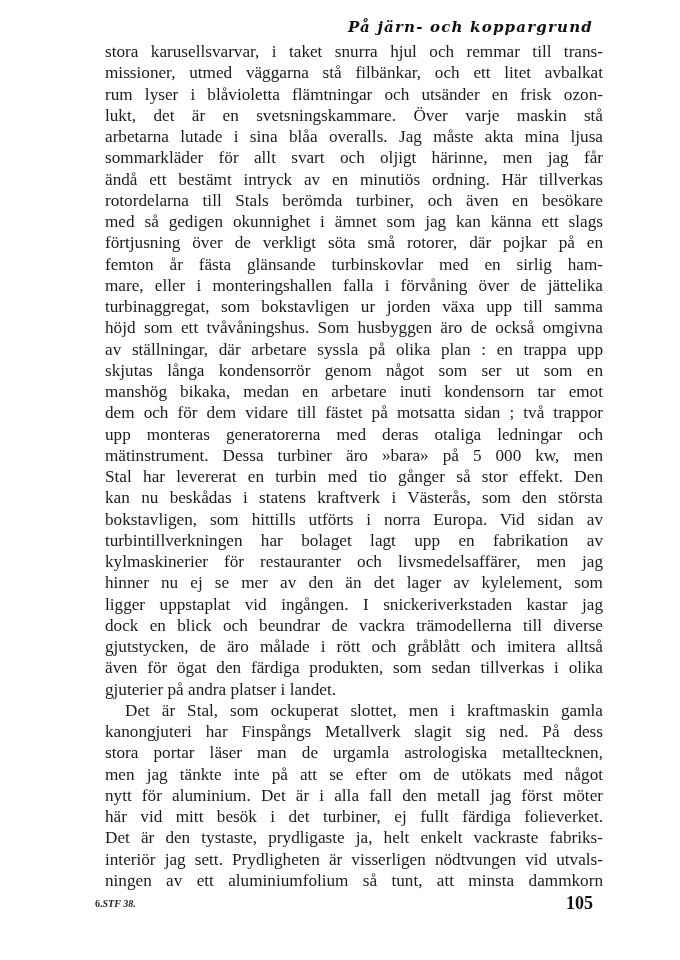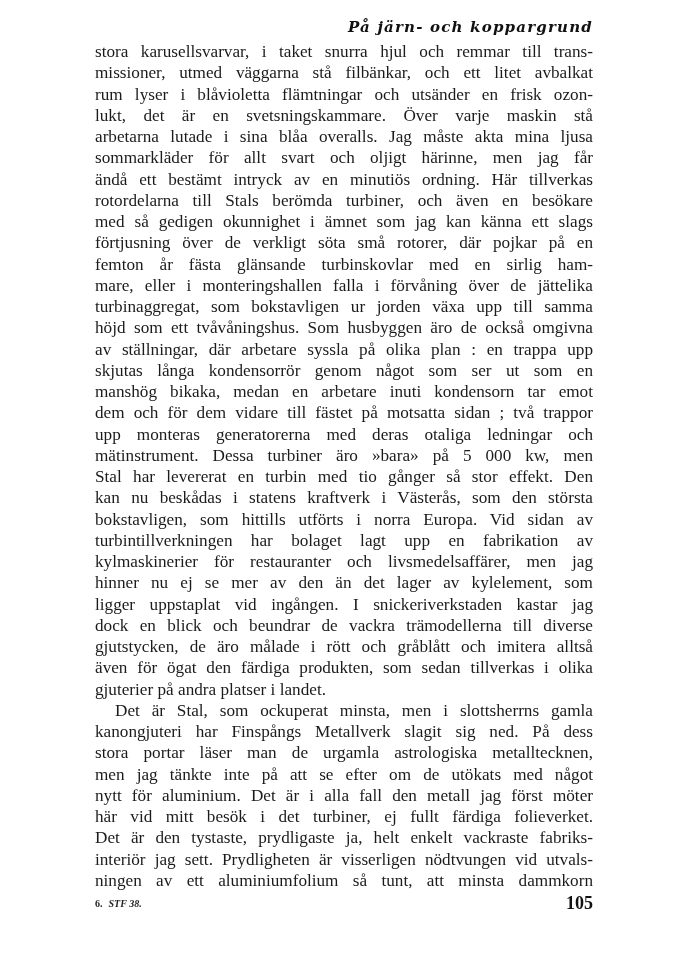--- a/index.html
+++ b/index.html
@@ -4,35 +4,35 @@
 <style>
   html, body { margin: 0; padding: 0; background: #ffffff; }
   body { width: 680px; height: 960px; position: relative; overflow: hidden; color: #1a1a1a; }
   .page { position: absolute; left: 0; top: 0; width: 680px; height: 960px; background: #fff; border-radius: 28px; }
   .running-head {
     position: absolute; right: 87px; top: 18px;
     font-family: "DejaVu Serif", serif; font-style: italic; font-weight: bold;
     font-size: 15px; letter-spacing: 1.2px; color: #111;
   }
   .body-text {
-    position: absolute; left: 95px; top: 41px; width: 498px;
+    position: absolute; left: 105px; top: 41px; width: 498px;
     font-family: "Liberation Serif", serif; font-size: 17.2px; line-height: 21.25px;
     color: #1b1b1b;
   }
   .line {
     display: block; height: 21.25px; white-space: nowrap;
     text-align: justify; text-align-last: justify;
   }
   .line.last { text-align-last: left; }
   .line.indent { text-indent: 20px; }
   .footer-sig {
     position: absolute; left: 95px; top: 898px;
     font-family: "Liberation Serif", serif; font-size: 10px; font-weight: bold; color: #222;
   }
-  .footer-sig .it { font-style: italic; margin-left: 6px; }
+  .footer-sig .it { font-style: italic; margin-left: 0; }
   .page-number {
     position: absolute; right: 87px; top: 893px;
     font-family: "Liberation Serif", serif; font-size: 18px; font-weight: bold; color: #111; margin-left: 22px;
   }
 </style>
 </head>
 <body>
 
 <div class="page">
   <div class="running-head">På järn- och koppargrund</div>
@@ -62,21 +62,21 @@
       <span class="line">kan nu beskådas i statens kraftverk i Västerås, som den största</span>
       <span class="line">bokstavligen, som hittills utförts i norra Europa. Vid sidan av</span>
       <span class="line">turbintillverkningen har bolaget lagt upp en fabrikation av</span>
       <span class="line">kylmaskinerier för restauranter och livsmedelsaffärer, men jag</span>
       <span class="line">hinner nu ej se mer av den än det lager av kylelement, som</span>
       <span class="line">ligger uppstaplat vid ingången. I snickeriverkstaden kastar jag</span>
       <span class="line">dock en blick och beundrar de vackra trämodellerna till diverse</span>
       <span class="line">gjutstycken, de äro målade i rött och gråblått och imitera alltså</span>
       <span class="line">även för ögat den färdiga produkten, som sedan tillverkas i olika</span>
       <span class="line last">gjuterier på andra platser i landet.</span>
-      <span class="line indent">Det är Stal, som ockuperat minsta, men i slottsherrns gamla</span>
+      <span class="line indent">Det är Stal, som ockuperat slottet, men i kraftmaskin gamla</span>
       <span class="line">kanongjuteri har Finspångs Metallverk slagit sig ned. På dess</span>
       <span class="line">stora portar läser man de urgamla astrologiska metalltecknen,</span>
       <span class="line">men jag tänkte inte på att se efter om de utökats med något</span>
       <span class="line">nytt för aluminium. Det är i alla fall den metall jag först möter</span>
       <span class="line">här vid mitt besök i det turbiner, ej fullt färdiga folieverket.</span>
       <span class="line">Det är den tystaste, prydligaste ja, helt enkelt vackraste fabriks-</span>
       <span class="line">interiör jag sett. Prydligheten är visserligen nödtvungen vid utvals-</span>
       <span class="line">ningen av ett aluminiumfolium så tunt, att minsta dammkorn</span>
     </div>
 

